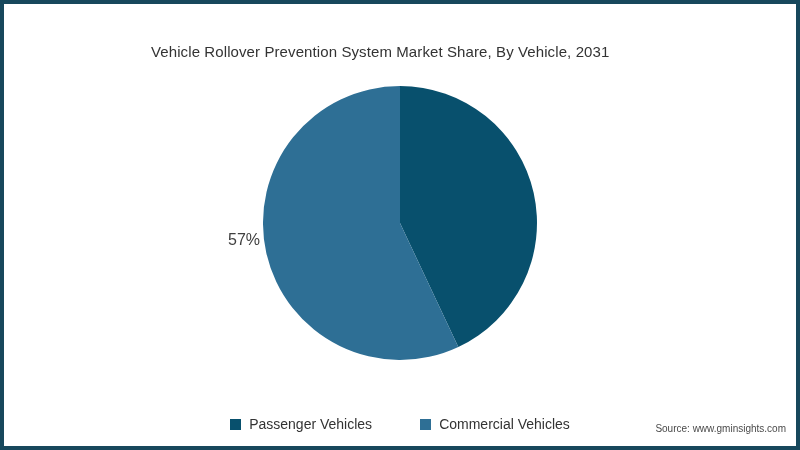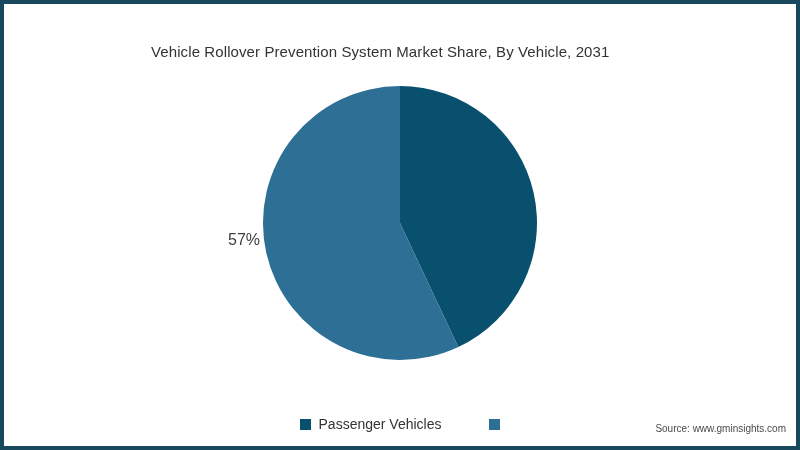--- a/index.html
+++ b/index.html
@@ -124,18 +124,19 @@
 
   <div class="slice-label" id="label-commercial">57%</div>
 
   <div id="legend">
     <div class="legend-item">
       <span class="legend-swatch" id="swatch-0" style="background: rgb(8, 80, 109);"></span>
       <span class="legend-label">Passenger Vehicles</span>
     </div>
     <div class="legend-item">
       <span class="legend-swatch" id="swatch-1" style="background: rgb(46, 111, 149);"></span>
+      <span class="legend-label">Commercial Vehicles</span>
     </div>
   </div>
 
   <div id="source-note">Source: www.gminsights.com</div>
 
 </div>
 
 </body></html>

